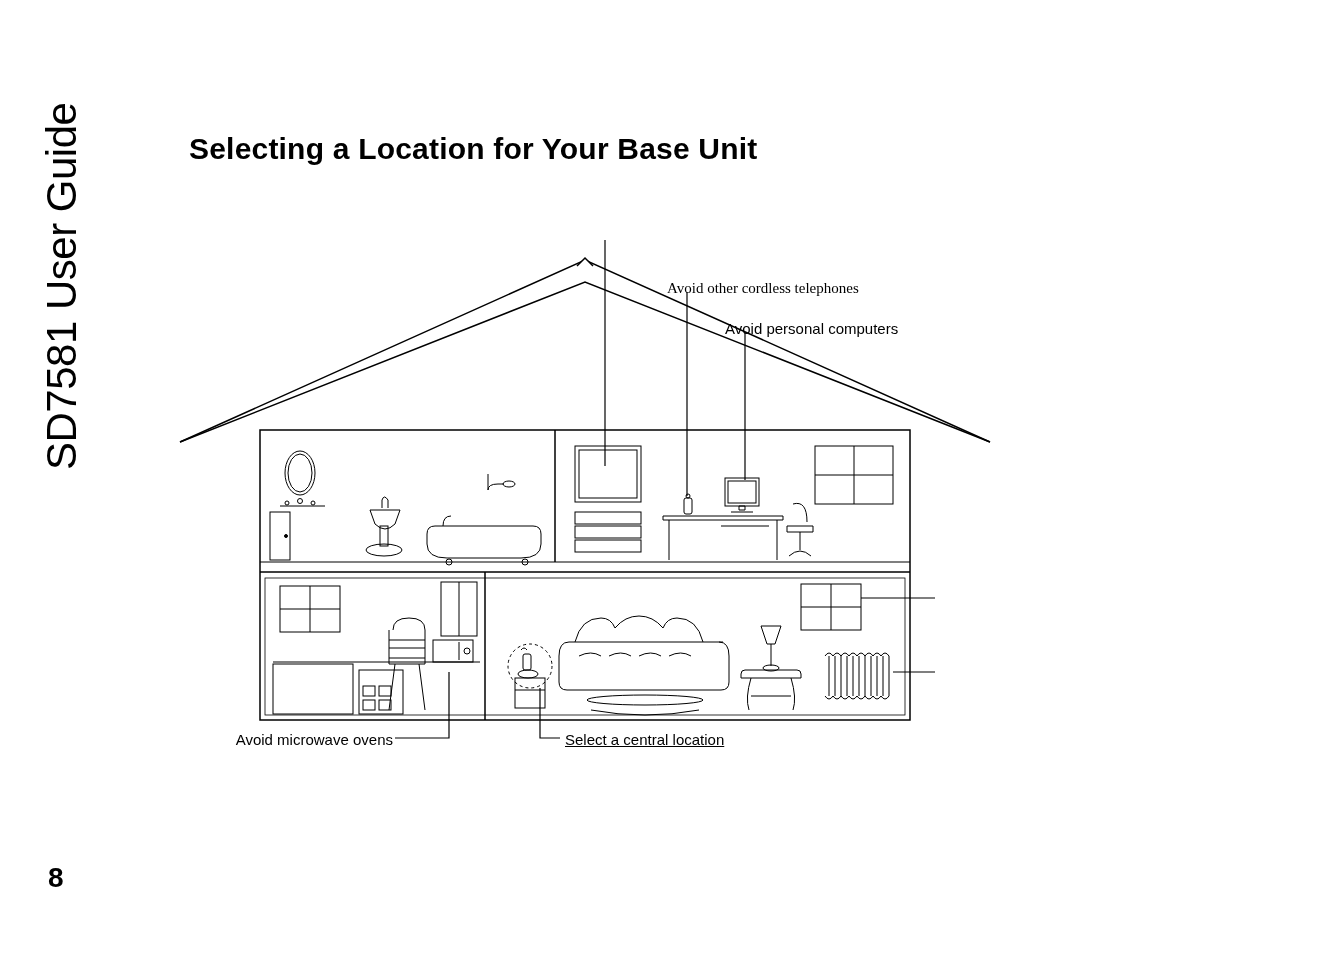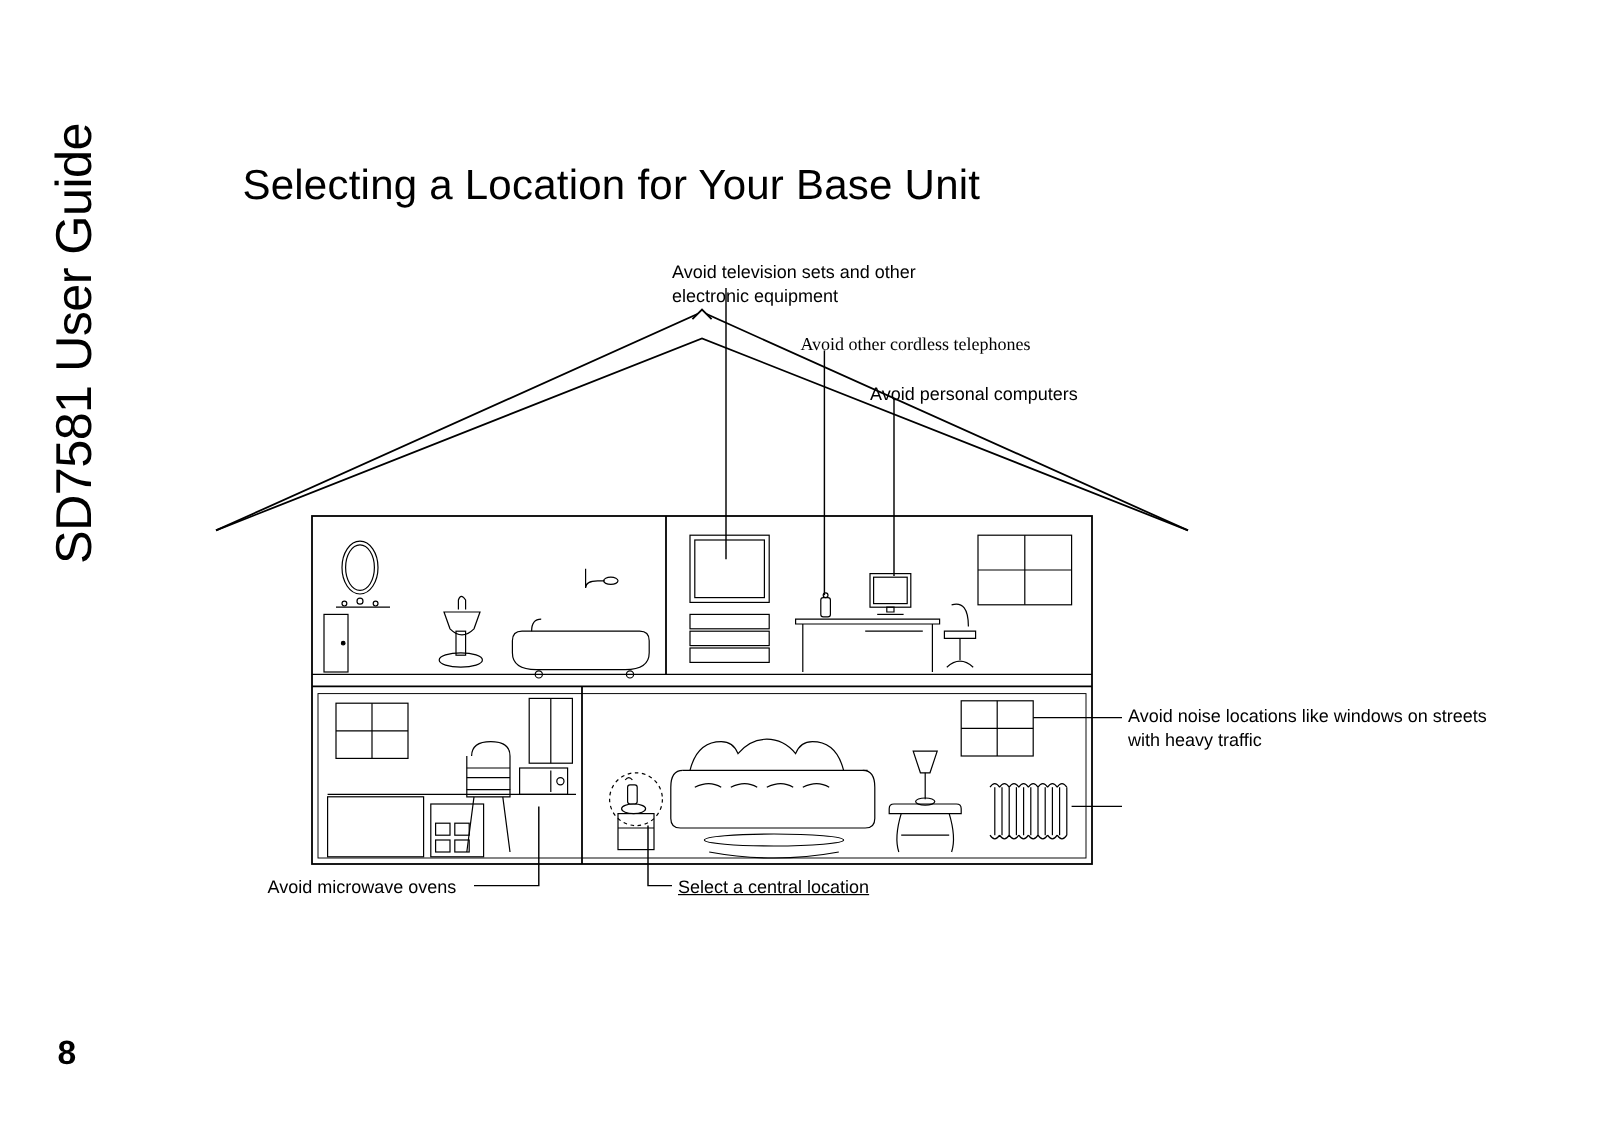--- a/index.html
+++ b/index.html
@@ -26,24 +26,24 @@
   }
   .page-number {
     position: absolute;
     left: 48px;
     bottom: 60px;
     font-size: 28px;
     font-weight: 700;
   }
   .heading {
     position: absolute;
-    left: 202px;
+    left: 189px;
     top: 112px;
-    font-size: 35px;
-    font-weight: 400;
+    font-size: 30px;
+    font-weight: 700;
     letter-spacing: 0.2px;
   }
   .figure {
     position: absolute;
     left: 165px;
     top: 210px;
     width: 1120px;
     height: 560px;
   }
   .callout-text {
@@ -56,25 +56,23 @@
 </style>
 </head>
 <body>
 
 <div class="side-title">SD7581 User Guide</div>
 <div class="page-number">8</div>
 <h1 class="heading">Selecting a Location for Your Base Unit</h1>
 
 <div class="figure">
 
-  <div class="callout-text" style="left:395px; top:8px; width:210px;">Avoid television sets and other electronic equipment</div>
   <div class="callout-text" style="left:502px; top:68px; width:250px;font-family:Liberation Serif, serif;">Avoid other cordless telephones</div>
   <div class="callout-text" style="left:560px; top:109px; width:220px;">Avoid personal computers</div>
-  <div class="callout-text" style="left:775px; top:378px; width:300px;">Avoid noise locations like windows on streets with heavy traffic</div>
-  <div class="callout-text" style="left:58px; top:520px; width:170px; ">Avoid microwave ovens</div>
+  <div class="callout-text" style="left:58px; top:520px; width:170px; text-align:right;">Avoid microwave ovens</div>
   <div class="callout-text" style="left:400px; top:520px; width:200px;text-decoration:underline;">Select a central location</div>
 
   <svg width="1120" height="560" viewBox="0 0 1120 560">
 
     <g stroke="#000" stroke-width="1.5" fill="none">
       <path d="M15 232 L420 50 L825 232"></path>
       <path d="M15 232 L420 72 L825 232"></path>
 
       <path d="M412 56 L420 48 L428 56" fill="#fff"></path>
     </g>

